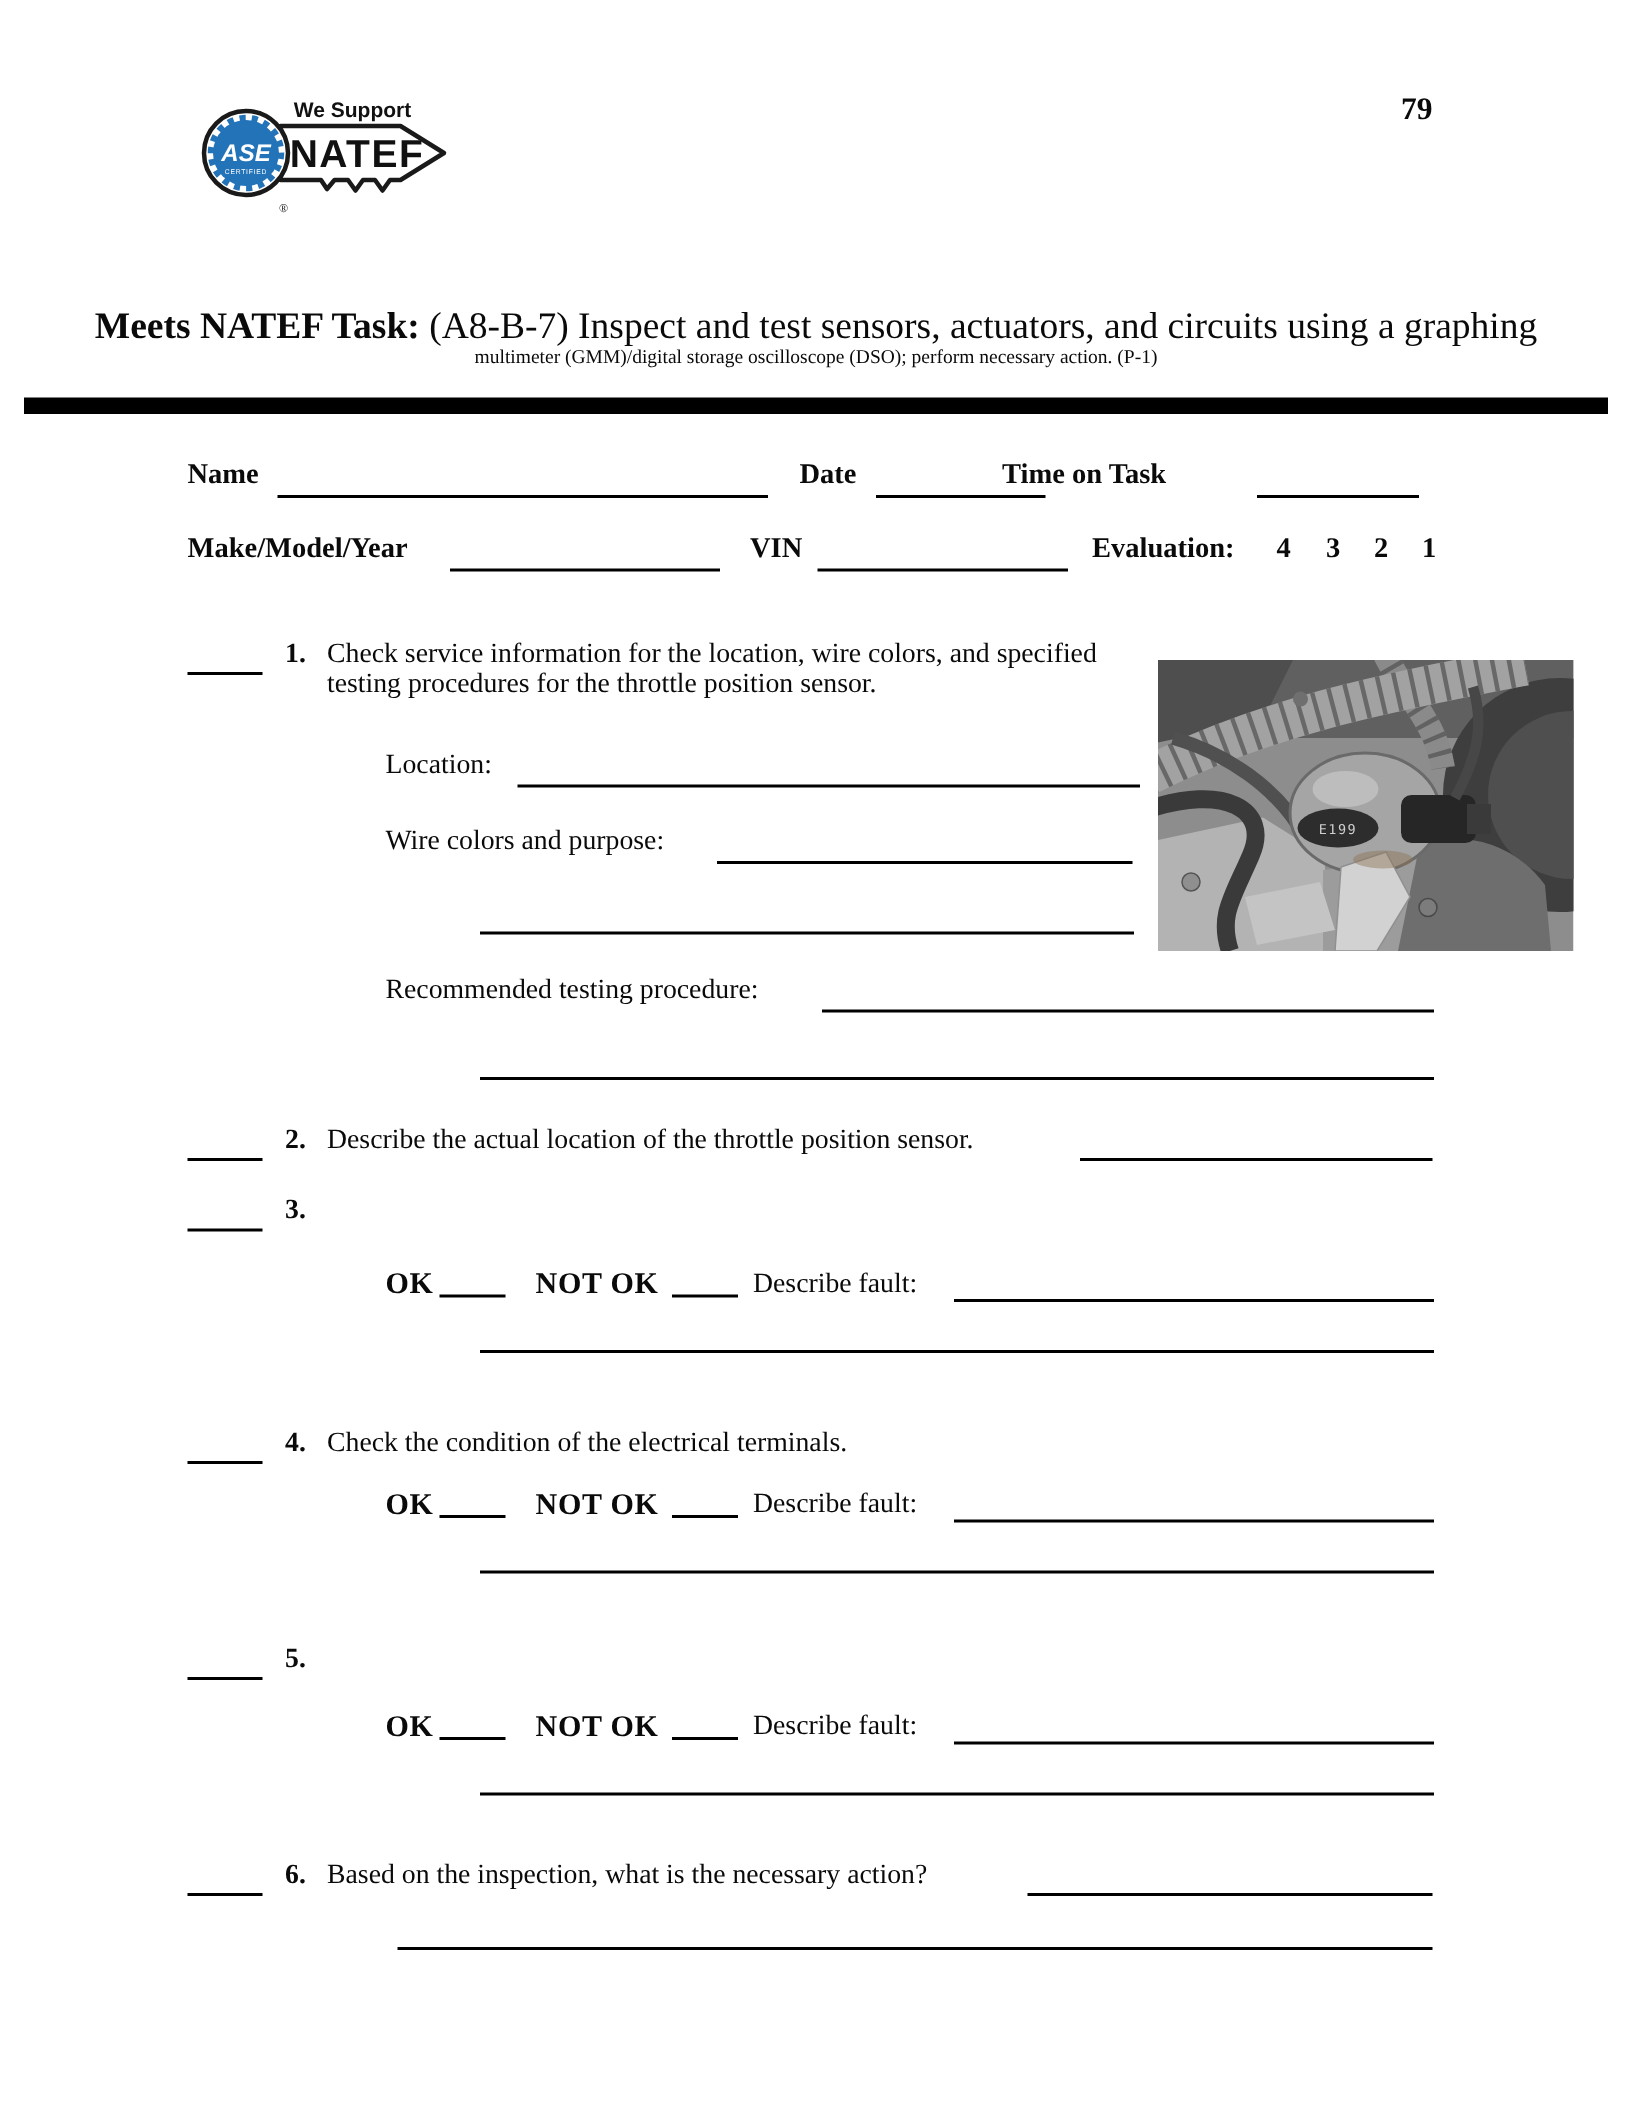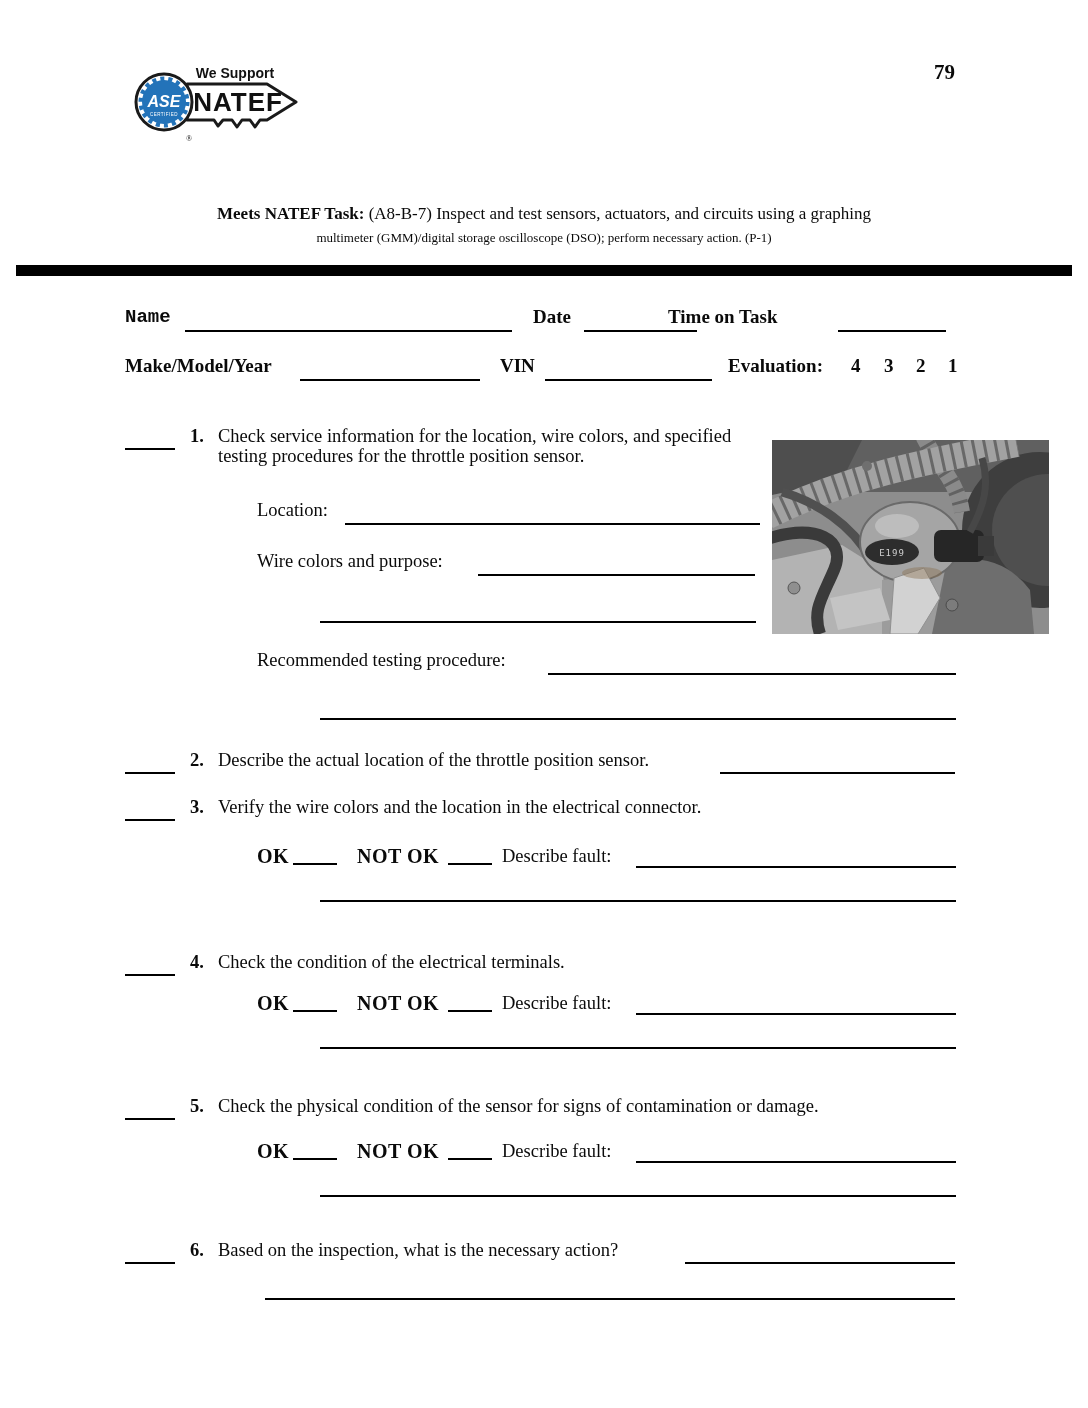--- a/index.html
+++ b/index.html
@@ -41,29 +41,29 @@
       <text x="32" y="51" text-anchor="middle" font-family="Liberation Sans, sans-serif" font-size="16" font-weight="bold" font-style="italic" fill="#ffffff">ASE</text>
       <text x="32" y="60" text-anchor="middle" font-family="Liberation Sans, sans-serif" font-size="4.5" fill="#ffffff" letter-spacing="0.5">CERTIFIED</text>
     </g>
 
     <text x="103" y="22" text-anchor="middle" font-family="Liberation Sans, sans-serif" font-size="14" font-weight="bold" fill="#111">We Support</text>
     <text x="106" y="55" text-anchor="middle" font-family="Liberation Sans, sans-serif" font-size="26" font-weight="bold" letter-spacing="1" fill="#111">NATEF</text>
     <text x="54" y="85" font-family="Liberation Serif, serif" font-size="8" fill="#111">®</text>
   </svg>
 
 
-  <div class="abs center" style="top:204px;left:0;font-size:17px;">
+  <div class="abs center" style="top:204px;left:0;font-size:25px;">
     <span class="b">Meets NATEF Task:</span>
     <span>(A8-B-7) Inspect and test sensors, actuators, and circuits using a graphing</span>
   </div>
   <div class="abs center" style="top:230px;left:0;font-size:13px;">multimeter (GMM)/digital storage oscilloscope (DSO); perform necessary action.  (P-1)</div>
 
   <div class="bar" style="left:16px;top:265px;width:1056px;"></div>
 
-  <div class="abs b t19" style="left:125px;top:306px;font-family:Liberation Mono, monospace;">Name</div>
+  <div class="abs b t19" style="left:125px;top:306px;">Name</div>
   <div class="hl" style="left:185px;top:330px;width:327px;"></div>
   <div class="abs b t19" style="left:533px;top:306px;">Date</div>
   <div class="hl" style="left:584px;top:330px;width:113px;"></div>
   <div class="abs b t19" style="left:668px;top:306px;">Time on Task</div>
   <div class="hl" style="left:838px;top:330px;width:108px;"></div>
 
   <div class="abs b t19" style="left:125px;top:355px;">Make/Model/Year</div>
   <div class="hl" style="left:300px;top:379px;width:180px;"></div>
   <div class="abs b t19" style="left:500px;top:355px;">VIN</div>
   <div class="hl" style="left:545px;top:379px;width:167px;"></div>
@@ -118,21 +118,20 @@
   <div class="hl" style="left:548px;top:673px;width:408px;"></div>
   <div class="hl" style="left:320px;top:718px;width:636px;"></div>
 
   <div class="hl" style="left:125px;top:772px;width:50px;"></div>
   <div class="abs num" style="left:190px;top:750px;">2.</div>
   <div class="abs t18" style="left:218px;top:750px;">Describe the actual location of the throttle position sensor.</div>
   <div class="hl" style="left:720px;top:772px;width:235px;"></div>
 
   <div class="hl" style="left:125px;top:819px;width:50px;"></div>
   <div class="abs num" style="left:190px;top:797px;">3.</div>
-  <div class="abs t18" style="left:218px;top:797px;">Verify the wire colors and the location in the electrical connector.</div>
 
   <div class="abs okl" style="left:257px;top:845px;">OK</div>
   <div class="hl" style="left:293px;top:863px;width:44px;"></div>
   <div class="abs okl" style="left:357px;top:845px;">NOT OK</div>
   <div class="hl" style="left:448px;top:863px;width:44px;"></div>
   <div class="abs t18" style="left:502px;top:846px;">Describe fault:</div>
   <div class="hl" style="left:636px;top:866px;width:320px;"></div>
   <div class="hl" style="left:320px;top:900px;width:636px;"></div>
 
   <div class="hl" style="left:125px;top:974px;width:50px;"></div>
@@ -142,21 +141,20 @@
   <div class="abs okl" style="left:257px;top:992px;">OK</div>
   <div class="hl" style="left:293px;top:1010px;width:44px;"></div>
   <div class="abs okl" style="left:357px;top:992px;">NOT OK</div>
   <div class="hl" style="left:448px;top:1010px;width:44px;"></div>
   <div class="abs t18" style="left:502px;top:993px;">Describe fault:</div>
   <div class="hl" style="left:636px;top:1013px;width:320px;"></div>
   <div class="hl" style="left:320px;top:1047px;width:636px;"></div>
 
   <div class="hl" style="left:125px;top:1118px;width:50px;"></div>
   <div class="abs num" style="left:190px;top:1096px;">5.</div>
-  <div class="abs t18" style="left:218px;top:1096px;">Check the physical condition of the sensor for signs of contamination or damage.</div>
 
   <div class="abs okl" style="left:257px;top:1140px;">OK</div>
   <div class="hl" style="left:293px;top:1158px;width:44px;"></div>
   <div class="abs okl" style="left:357px;top:1140px;">NOT OK</div>
   <div class="hl" style="left:448px;top:1158px;width:44px;"></div>
   <div class="abs t18" style="left:502px;top:1141px;">Describe fault:</div>
   <div class="hl" style="left:636px;top:1161px;width:320px;"></div>
   <div class="hl" style="left:320px;top:1195px;width:636px;"></div>
 
   <div class="hl" style="left:125px;top:1262px;width:50px;"></div>

